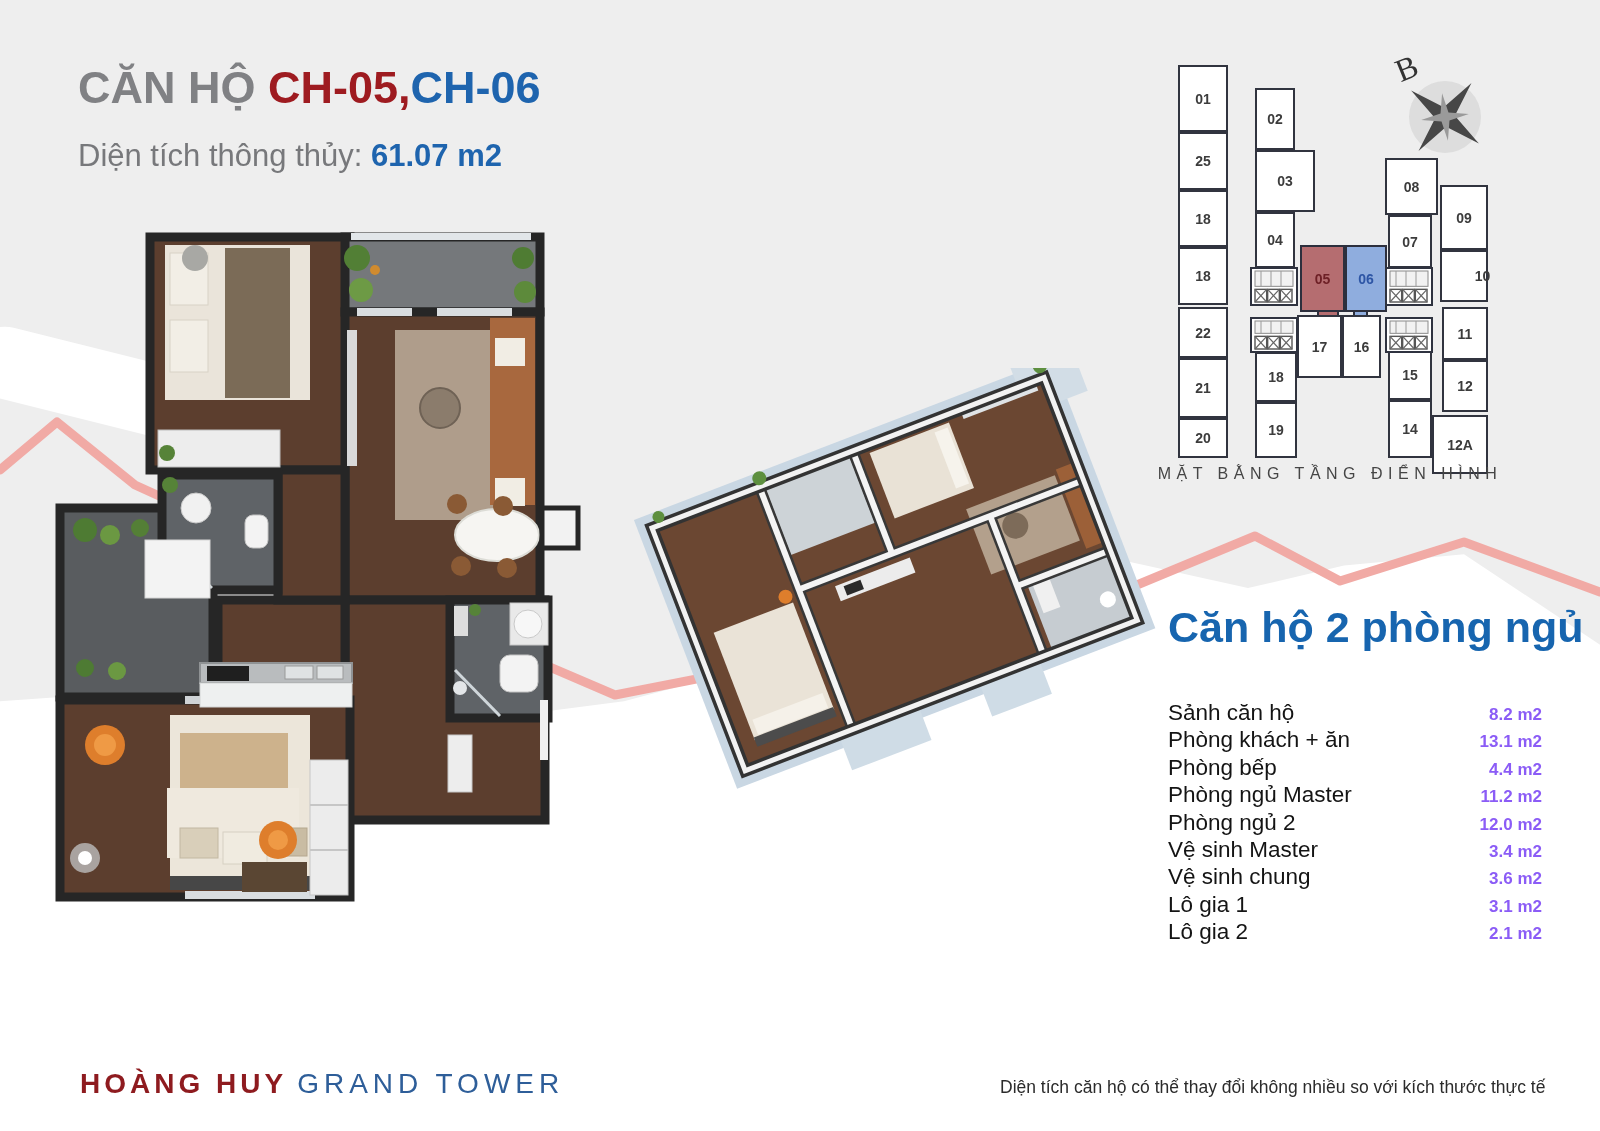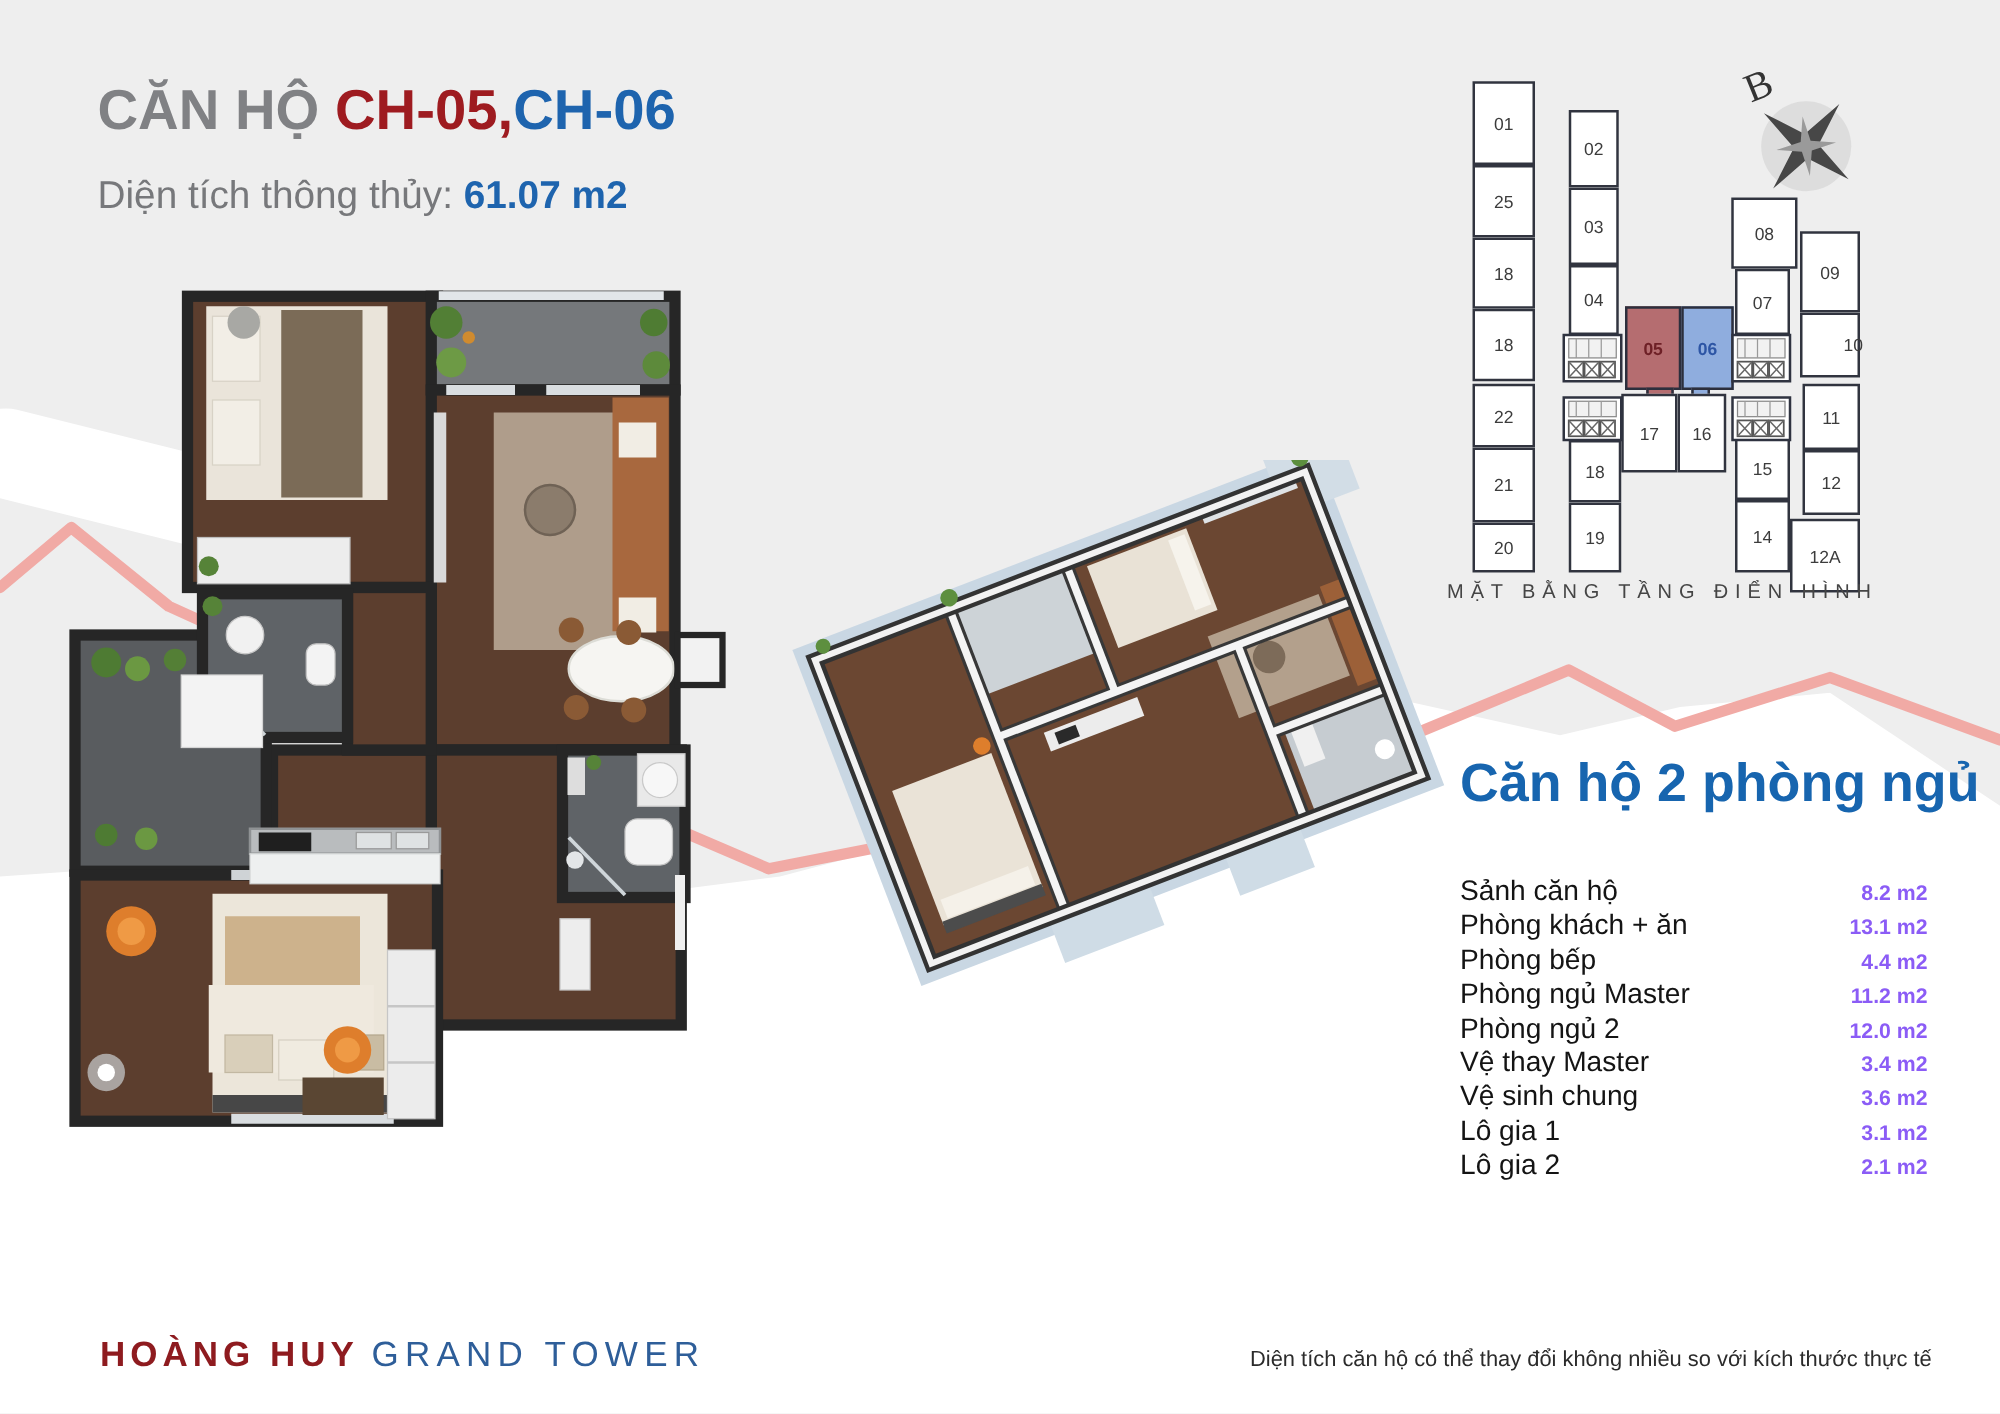--- a/index.html
+++ b/index.html
@@ -27,21 +27,21 @@
   .t-red{color:#9e1b20;}
   .t-blue{color:#1e64ae;}
   .subtitle-line{font-size:31px;line-height:40px;margin-top:22px;white-space:nowrap;}
   .s-gray{color:#77787b;}
   .s-blue{color:#1e64ae;font-weight:bold;}
   
   .plate{position:absolute;left:1155px;top:55px;width:350px;height:445px;}
   .unit{
     position:absolute;background:#ffffff;border:2px solid #31343f;
     display:flex;align-items:center;justify-content:center;
-    font-size:14px;color:#3c3c3c;font-weight:400;box-sizing:border-box;
+    font-size:14px;color:#3c3c3c;font-weight:700;box-sizing:border-box;
   }
   .unit-red{background:#b56d70;color:#6e2026;border-color:#2c2f3d;font-weight:bold;}
   .unit-blue{background:#8fadde;color:#2d55a5;border-color:#2c2f3d;font-weight:bold;}
   .notch{position:absolute;box-sizing:border-box;border:2px solid #2c2f3d;}
   .plate-caption{
     position:absolute;left:0px;top:410px;width:350px;text-align:center;
     font-size:16px;letter-spacing:5.5px;color:#454545;white-space:nowrap;
   }
   .core-svg{position:absolute;left:0;top:0;width:350px;height:445px;pointer-events:none;}
   .compass-svg{position:absolute;left:228px;top:-8px;width:120px;height:130px;}
@@ -250,21 +250,21 @@
 <div class="plate">
   <div id="plate-units">
       <div class="unit" style="left: 23px; top: 10px; width: 50px; height: 67px;">01</div>
       <div class="unit" style="left: 23px; top: 77px; width: 50px; height: 58px;">25</div>
       <div class="unit" style="left: 23px; top: 135px; width: 50px; height: 57px;">18</div>
       <div class="unit" style="left: 23px; top: 192px; width: 50px; height: 58px;">18</div>
       <div class="unit" style="left: 23px; top: 252px; width: 50px; height: 51px;">22</div>
       <div class="unit" style="left: 23px; top: 303px; width: 50px; height: 60px;">21</div>
       <div class="unit" style="left: 23px; top: 363px; width: 50px; height: 40px;">20</div>
       <div class="unit" style="left: 100px; top: 33px; width: 40px; height: 62px;">02</div>
-      <div class="unit" style="left: 100px; top: 95px; width: 40px; height: 62px;">03</div>
+      <div class="unit" style="left: 100px; top: 95px; width: 60px; height: 62px;">03</div>
       <div class="unit" style="left: 100px; top: 157px; width: 40px; height: 56px;">04</div>
       <div class="unit" style="left: 100px; top: 297px; width: 42px; height: 50px;">18</div>
       <div class="unit" style="left: 100px; top: 347px; width: 42px; height: 56px;">19</div>
       <div class="unit unit-red" style="left: 145px; top: 190px; width: 45px; height: 67px;">05</div>
       <div class="notch" style="background: rgb(181, 109, 112); left: 162px; top: 255px; width: 22px; height: 11px;"></div>
       <div class="unit unit-blue" style="left: 190px; top: 190px; width: 42px; height: 67px;">06</div>
       <div class="notch" style="background: rgb(143, 173, 222); left: 198px; top: 255px; width: 15px; height: 9px;"></div>
       <div class="unit" style="left: 142px; top: 260px; width: 45px; height: 63px;">17</div>
       <div class="unit" style="left: 187px; top: 260px; width: 39px; height: 63px;">16</div>
       <div class="unit" style="left: 230px; top: 103px; width: 53px; height: 57px;">08</div>
@@ -360,21 +360,21 @@
     </div>
     <div class="room-row">
       <span class="room-label">Phòng ngủ Master</span>
       <span class="room-area">11.2 m2</span>
     </div>
     <div class="room-row">
       <span class="room-label">Phòng ngủ 2</span>
       <span class="room-area">12.0 m2</span>
     </div>
     <div class="room-row">
-      <span class="room-label">Vệ thay Master</span>
+      <span class="room-label">Vệ sinh Master</span>
       <span class="room-area">3.4 m2</span>
     </div>
     <div class="room-row">
       <span class="room-label">Vệ sinh chung</span>
       <span class="room-area">3.6 m2</span>
     </div>
     <div class="room-row">
       <span class="room-label">Lô gia 1</span>
       <span class="room-area">3.1 m2</span>
     </div>

